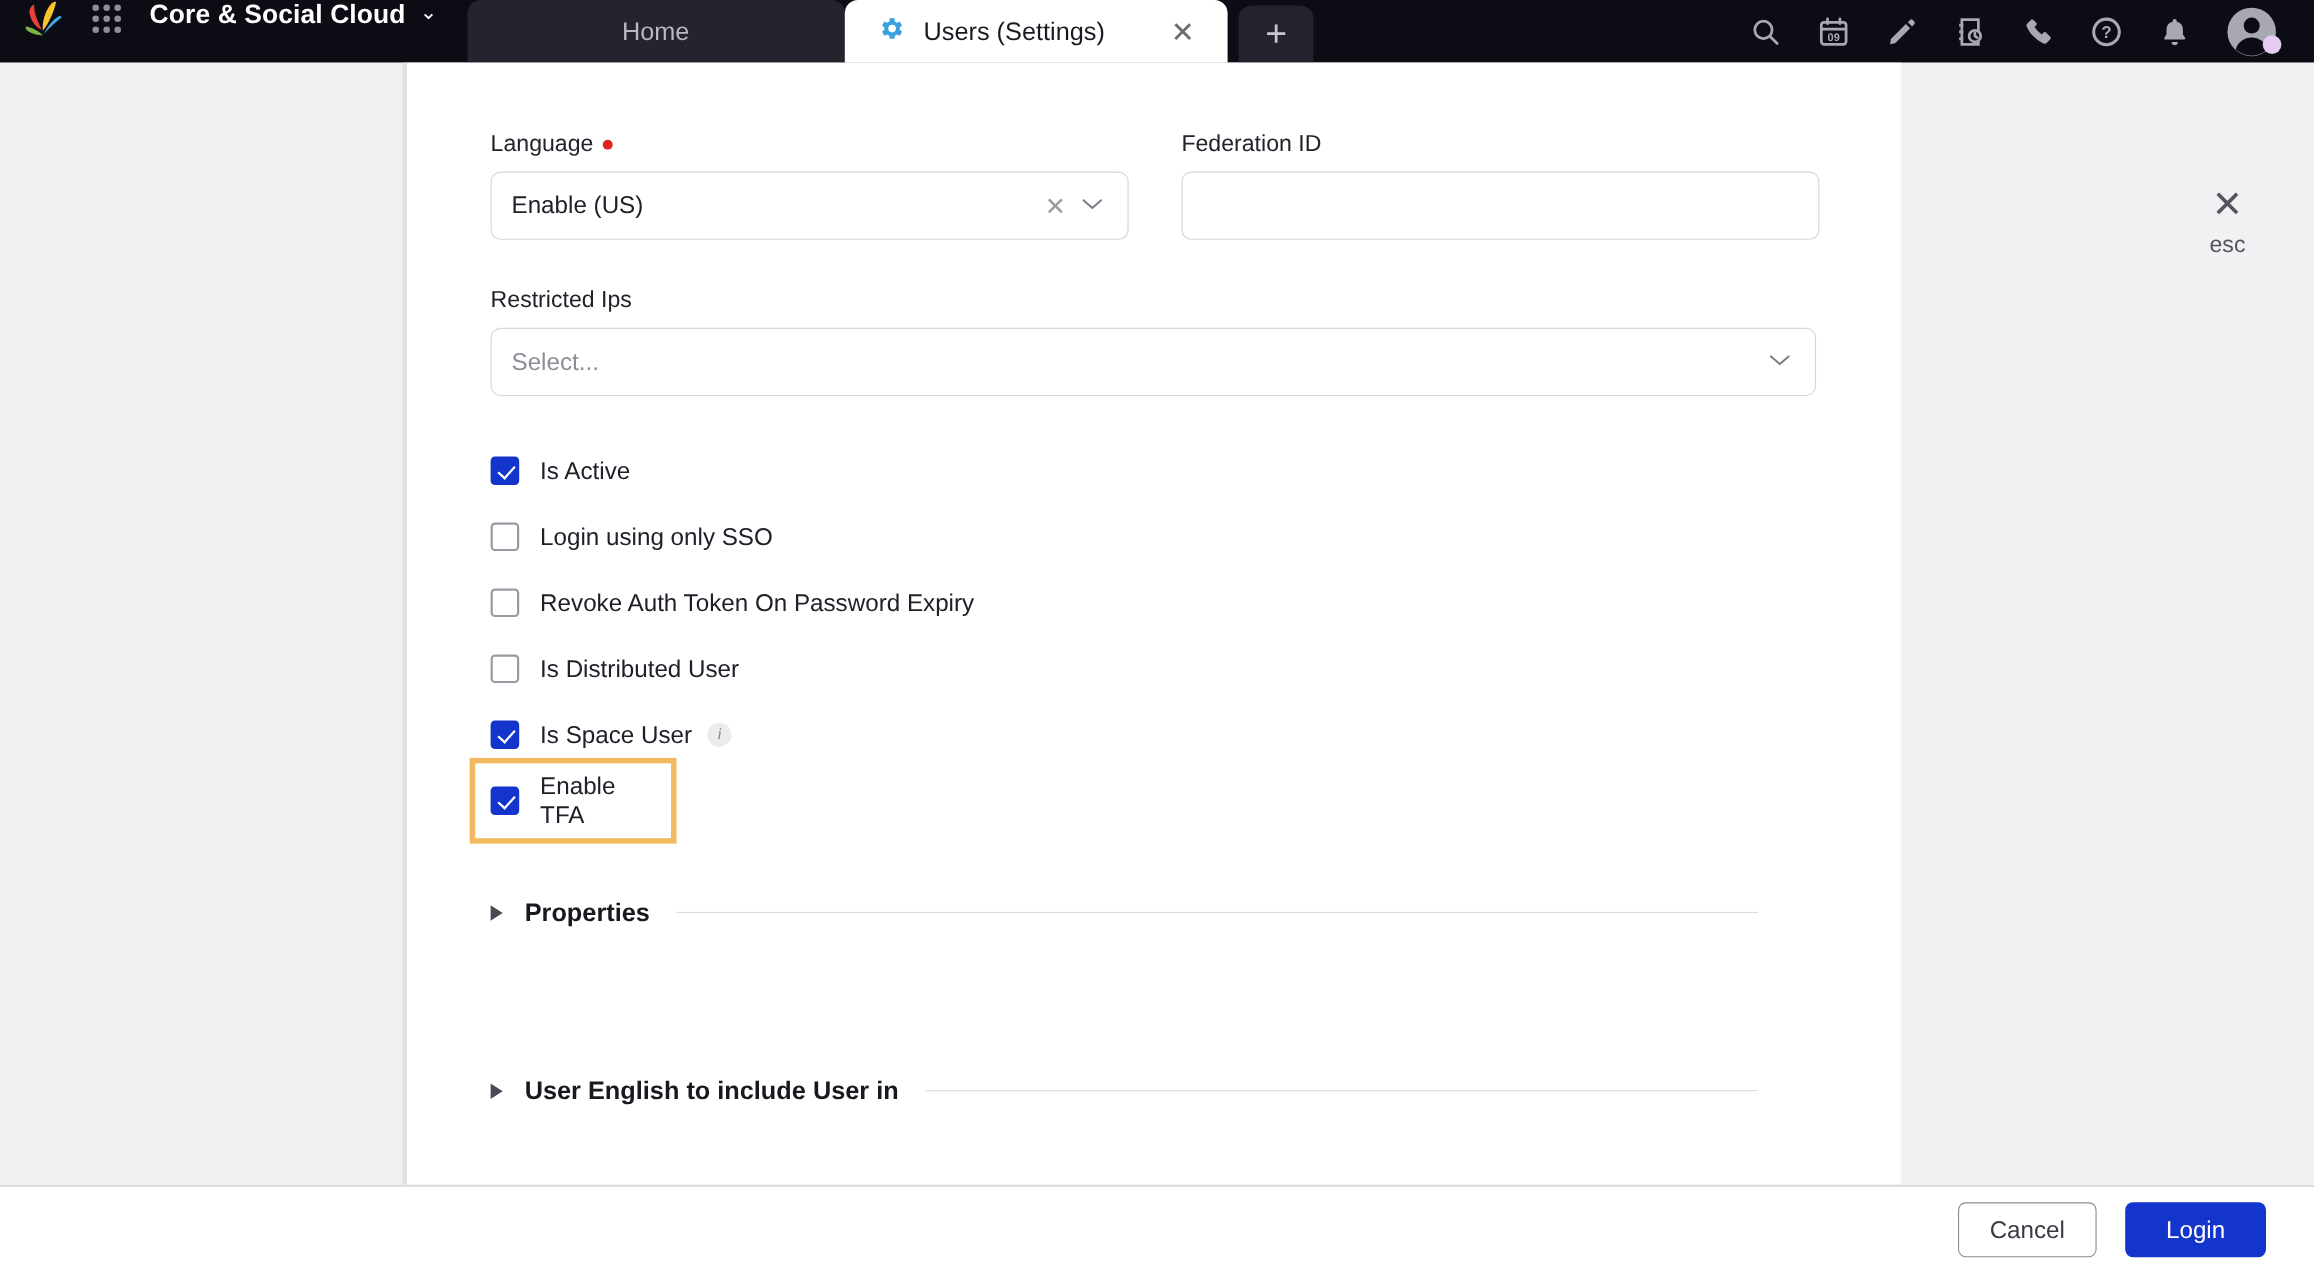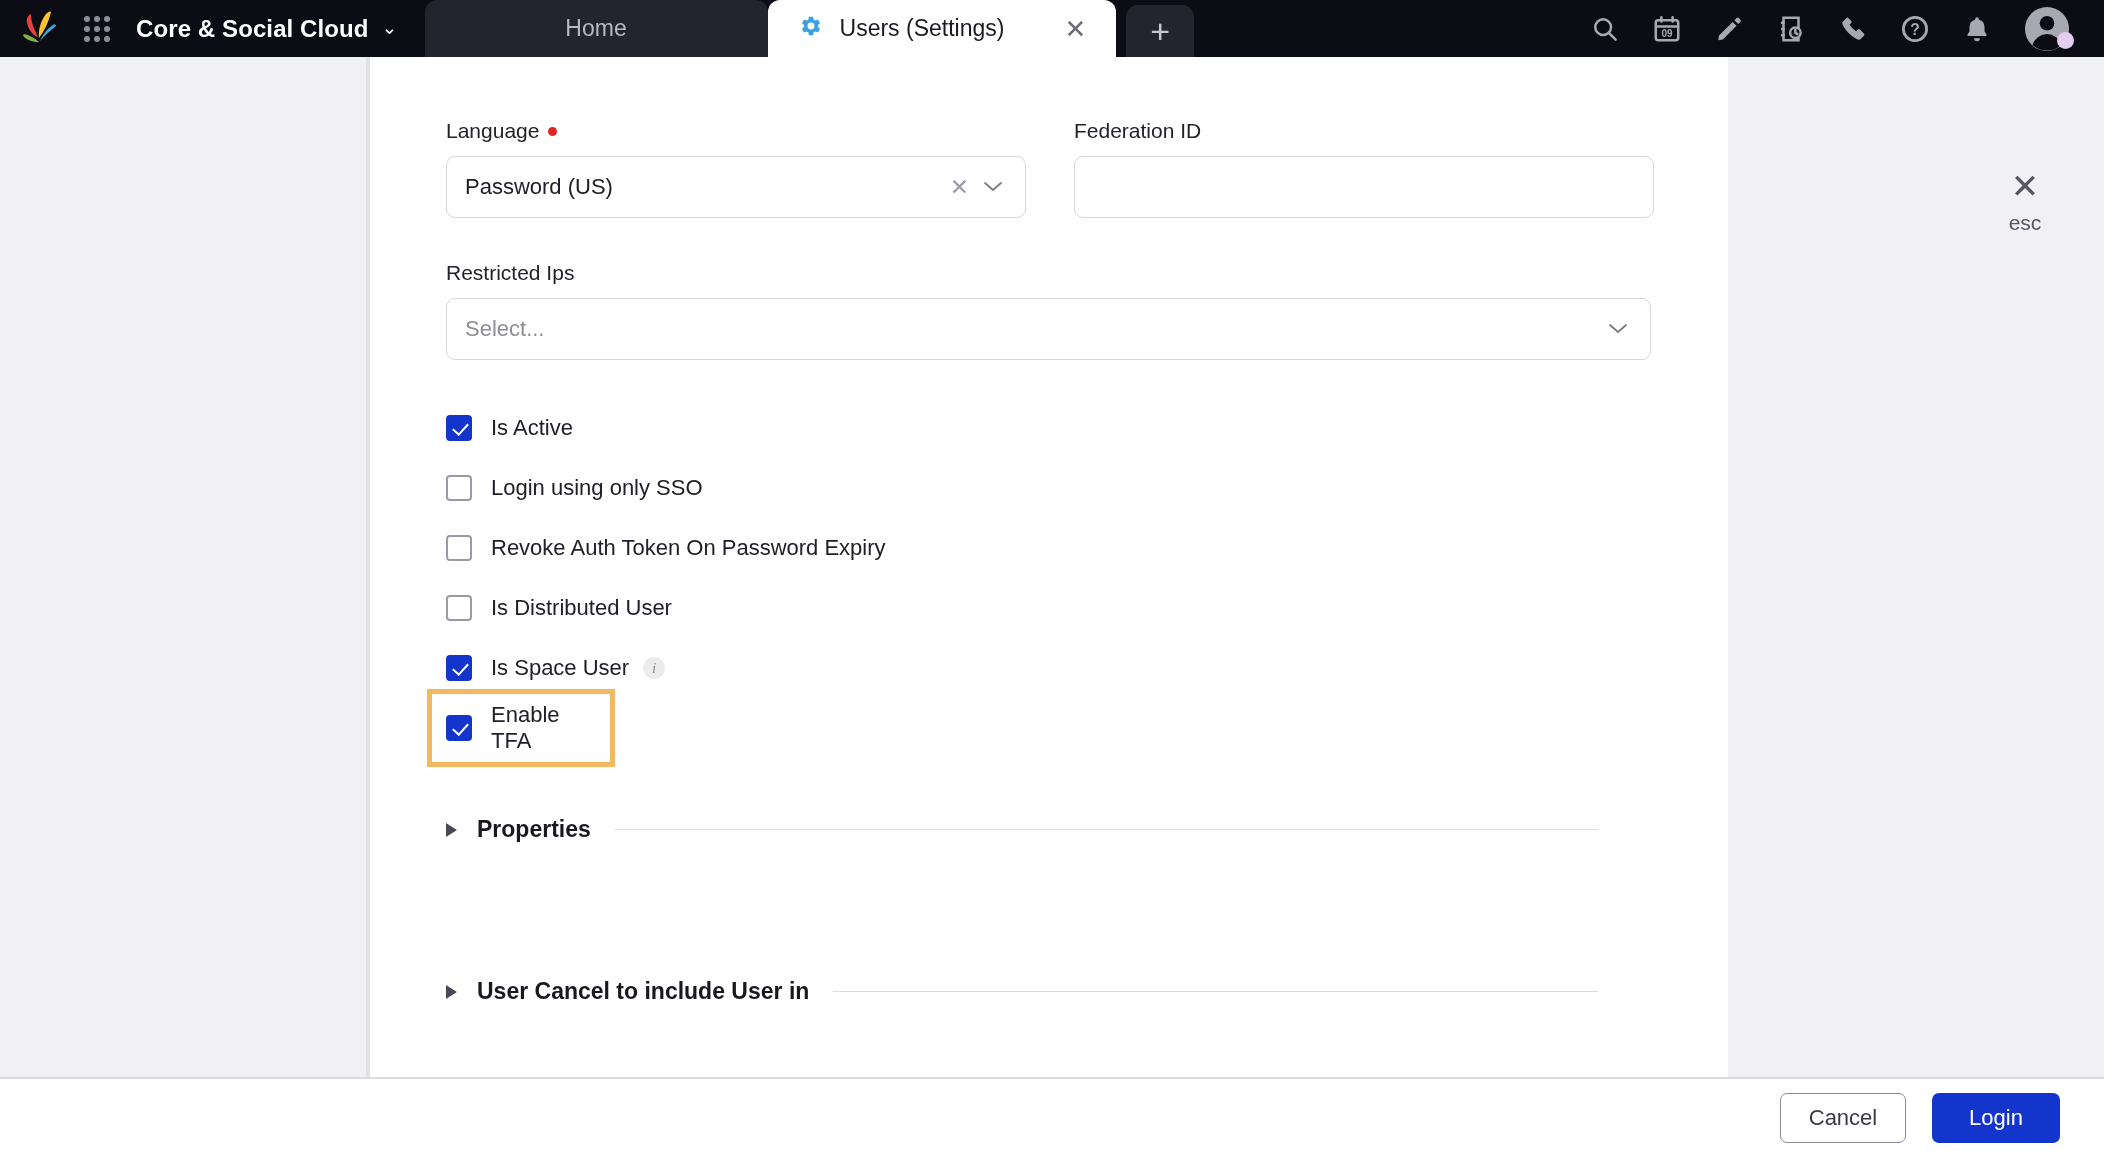--- a/index.html
+++ b/index.html
@@ -11,21 +11,21 @@
   }
 
   
   .topbar {
     position: absolute; top: 0; left: 0;
     width: 2104px; height: 57px;
     background: #0c0c14;
     display: flex; align-items: flex-end;
   }
   .topbar-left {
-    display: flex; align-items: center;
+    display: flex; 
     height: 57px; padding-left: 18px;
     flex: 0 0 auto;
   }
   .brand-logo { width: 42px; height: 38px; display:block; }
   .grid-icon {
     width: 34px; height: 34px;
     margin-left: 20px;
     display: grid;
     grid-template-columns: repeat(3, 1fr);
     grid-template-rows: repeat(3, 1fr);
@@ -336,21 +336,21 @@
   <div class="panel">
     <div class="form">
 
       <div class="field-row">
         <div class="field">
           <div class="field-label">
             <span>Language</span>
             <span class="req-dot"></span>
           </div>
           <div class="input-box w-language">
-            <span class="input-value">Password (US)</span>
+            <span class="input-value">Enable (US)</span>
             <span class="sel-clear">✕</span>
             <span class="sel-caret">
               <svg width="20" height="13" viewBox="0 0 20 13" fill="none" stroke="#7b7b86" stroke-width="1.8">
                   <path d="M2 3 10 10 18 3" stroke-linecap="round" stroke-linejoin="round"></path>
                 </svg>
             </span>
           </div>
         </div>
 
         <div class="col-gap"></div>
@@ -419,21 +419,21 @@
       </div>
 
       <div class="section sec-properties">
         <span class="sec-arrow"></span>
         <span class="sec-title">Properties</span>
         <span class="sec-rule"></span>
       </div>
 
       <div class="section sec-groups">
         <span class="sec-arrow"></span>
-        <span class="sec-title">User Cancel to include User in</span>
+        <span class="sec-title">User English to include User in</span>
         <span class="sec-rule"></span>
       </div>
 
     </div>
   </div>
 
   <div class="esc-btn">
     <span class="esc-x">✕</span>
     <span class="esc-label">esc</span>
   </div>

